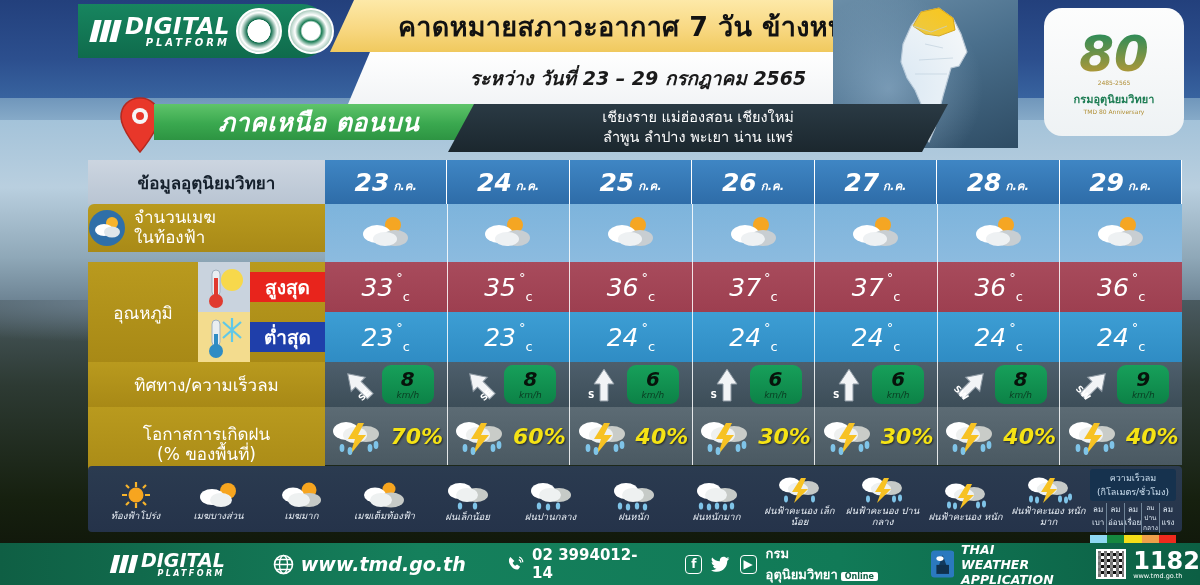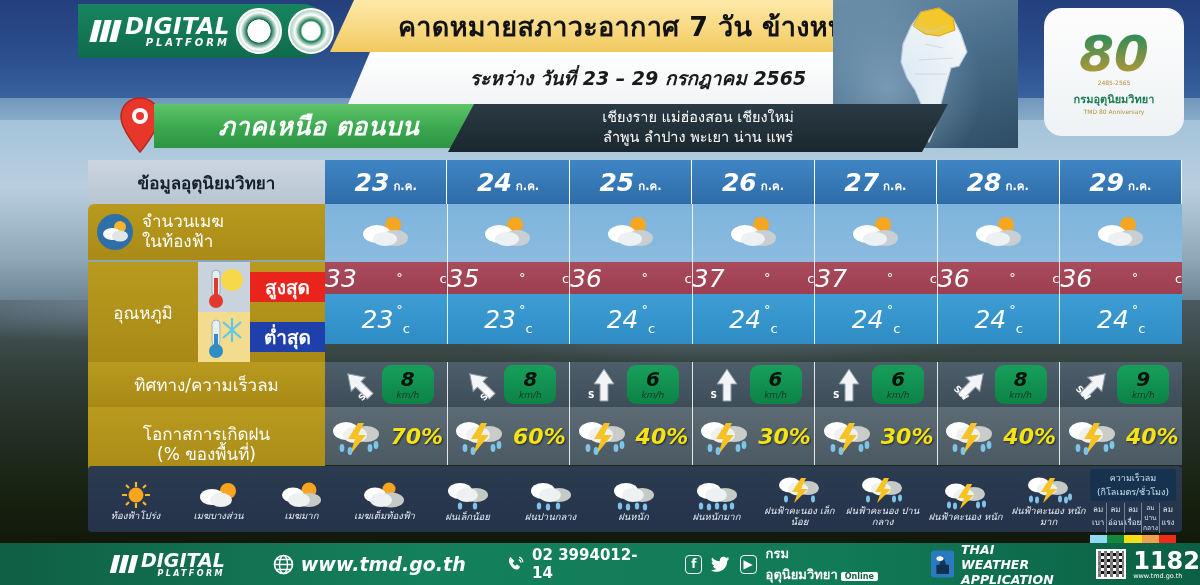--- a/index.html
+++ b/index.html
@@ -96,21 +96,21 @@
     background:linear-gradient(180deg,#1e8a5c,#c39a33); -webkit-background-clip:text; background-clip:text; color:transparent; line-height:1;}
   .logo80 .cap { font-size:11px; font-weight:bold; color:#1e7d54; margin-top:4px;}
   .logo80 .cap2 { font-size:6px; color:#b08f36; }
   .hdr-rightblue { position:absolute; right:0; top:0; width:186px; height:148px;
      background:linear-gradient(180deg,#1c3d7c,#27508f); z-index:-1;}
 
   
   .region { position:absolute; left:118px; top:100px; height:56px; width:600px; }
   .pin { position:absolute; left:0; top:-4px; width:44px; height:58px; }
   .region-green {
-    position:absolute; left:36px; top:4px; width:330px; height:44px;
+    position:absolute; left:36px; top:4px; width:330px; height:36px;
     background:linear-gradient(180deg,#5fc46a 0%,#3aa84f 55%,#2d9442 100%);
     clip-path: polygon(0 0, 100% 0, calc(100% - 26px) 100%, 0 100%);
     display:flex; align-items:center; justify-content:center;
   }
   .region-green span { font-size:25px; font-weight:bold; color:#fff; font-style:italic; letter-spacing:.5px;}
   .region-dark {
     position:absolute; left:330px; top:4px; width:500px; height:48px;
     background:linear-gradient(180deg,#2a3a44 0%,#1b272e 100%);
     clip-path: polygon(26px 0, 100% 0, calc(100% - 26px) 100%, 0 100%);
     display:flex; flex-direction:column; align-items:center; justify-content:center;
@@ -129,44 +129,44 @@
   .row-head .lab {
     background:linear-gradient(180deg,#ccd5e0,#b9c5d3);
     display:flex;align-items:center;justify-content:center; height:44px;
     font-size:17px; font-weight:bold; color:#15202c;
   }
   .row-head .cell {
     height:44px; background:linear-gradient(180deg,#3f86c4,#2e6ca8);
     color:#fff; border-right:1.5px solid #fff;
   }
   .dnum { font-size:25px; font-weight:bold; font-style:italic; }
-  .dmon { font-size:11.5px; font-weight:bold; margin-left:4px; align-self:flex-end; margin-bottom:9px;}
+  .dmon { font-size:11.5px; font-weight:bold; font-style:italic; margin-left:4px; align-self:flex-end; margin-bottom:9px;}
 
   
   .row-cloud .lab {
-    height:56px; background:linear-gradient(180deg,#b99a1e,#a98a17);
-    display:flex; align-items:center; gap:8px; padding-left:8px;
+    height:48px; background:linear-gradient(180deg,#b99a1e,#a98a17);
+    display:flex; align-items:center; gap:8px; 
     border-radius:6px 0 0 0;
   }
   .row-cloud .lab .txt { font-size:17px; color:#fff; line-height:1.15; }
   .row-cloud .cell { height:58px; background:linear-gradient(180deg,#7db4dc,#8cbbdf); }
 
   
   .temp-wrap { display:flex; }
   .temp-left { width:237px; flex:0 0 237px; display:flex; background:linear-gradient(180deg,#b99a1e,#a88916); }
   .temp-left .tword { width:110px; display:flex;align-items:center;justify-content:center;
       color:#fff; font-size:17px; }
   .temp-left .tstack { width:127px; }
   .tsub { height:50px; display:flex; align-items:center; }
   .thermo { width:52px; height:50px; flex:0 0 52px; }
   .tlabel { flex:1; display:flex;align-items:center;justify-content:center;
      font-size:19px; font-weight:bold; color:#fff; }
   .tmax-bg { background:#e8241c; }
   .tmin-bg { background:#1f3faa; }
-  .row-max .cell { height:32px; background:linear-gradient(180deg,#a84b5c,#9d3f50); color:#fff;justify-content:space-between;}
+  .row-max .cell { height:50px; background:linear-gradient(180deg,#a84b5c,#9d3f50); color:#fff;}
   .row-min .cell { height:50px; background:linear-gradient(180deg,#3d9ed4,#2f8cc4); color:#fff;}
   .tval { font-size:25px; font-style:italic; font-weight:500; }
   .tdeg { font-size:13px; margin-left:3px; align-self:flex-start; margin-top:8px;}
   .tc { font-size:13px; align-self:flex-end; margin-bottom:8px;}
 
   
   .row-wind .lab { height:45px; background:linear-gradient(180deg,#b99a1e,#a88916);
      display:flex;align-items:center;justify-content:center; color:#fff; font-size:17px;}
   .row-wind .cell { height:45px; background:linear-gradient(180deg,#4e5f6c,#3c4d58); gap:2px; }
   .warrow { width:42px; height:42px; position:relative; flex:0 0 42px;}

